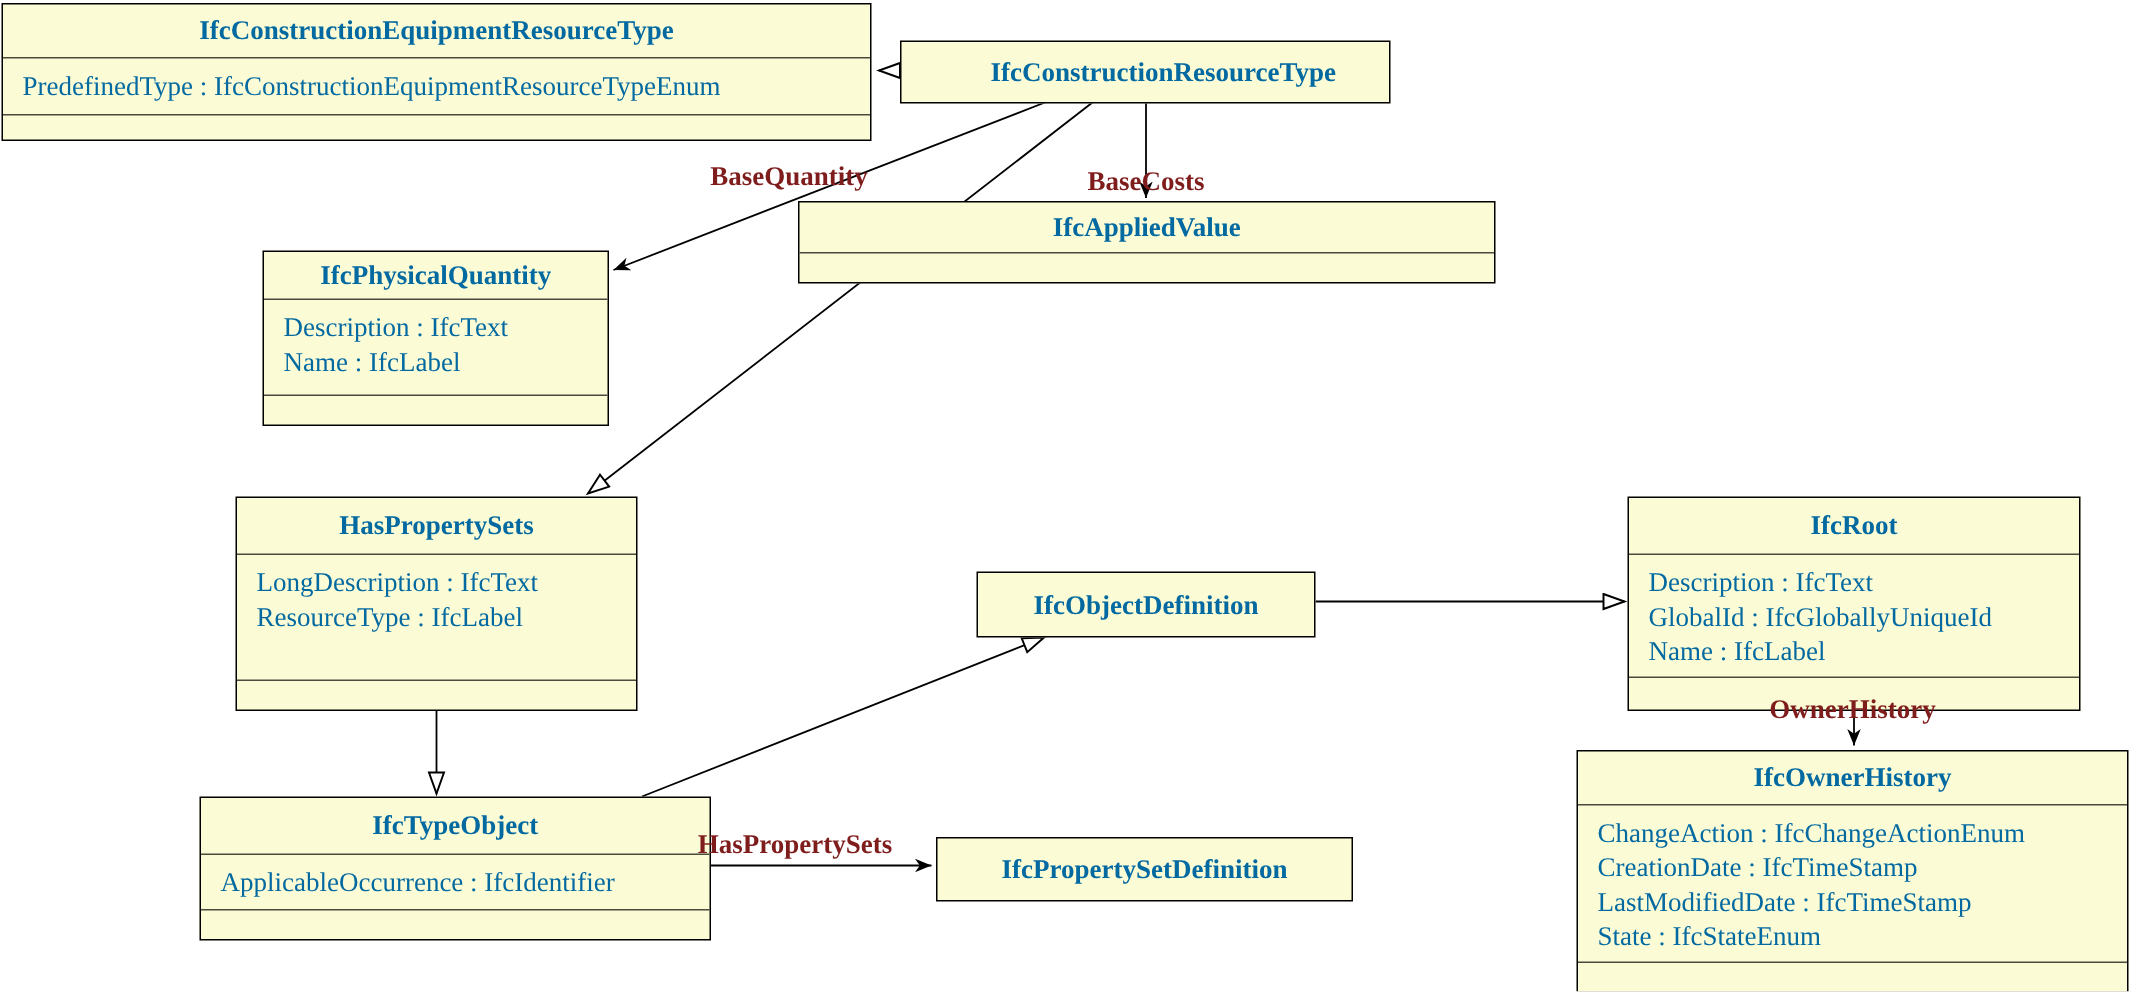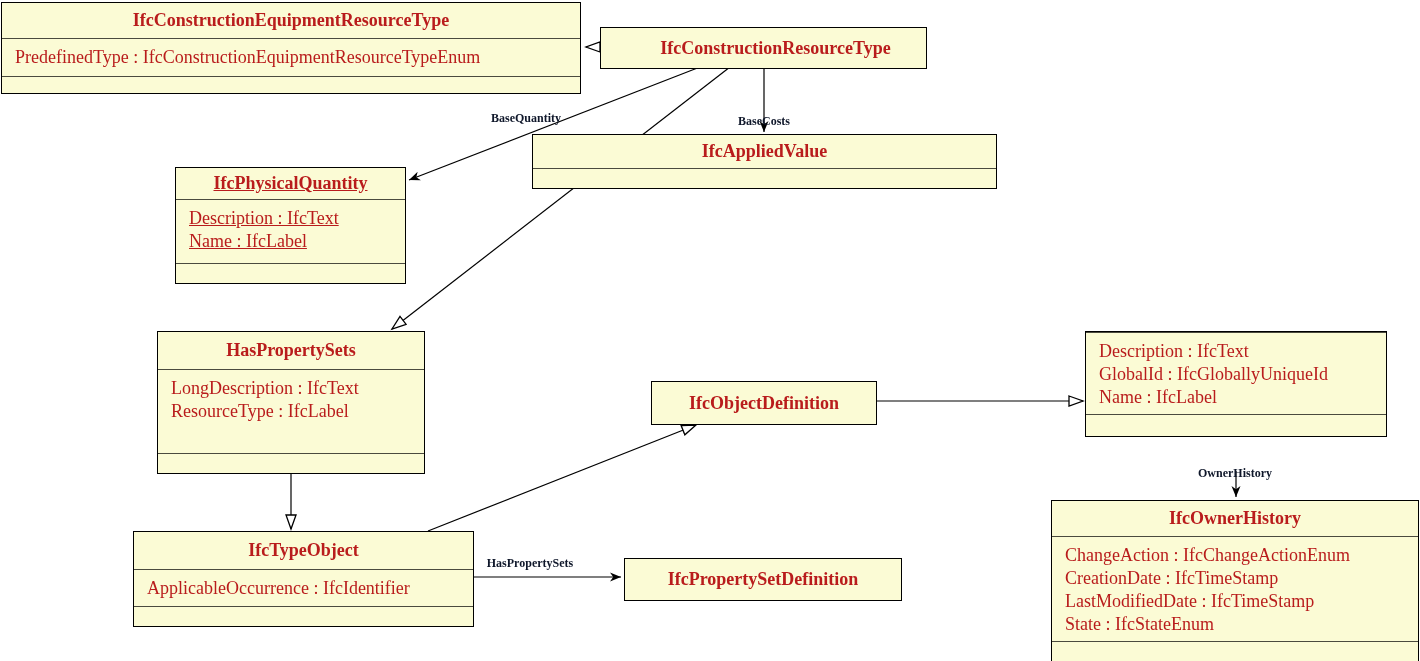--- a/index.html
+++ b/index.html
@@ -10,21 +10,21 @@
     font-family:"Liberation Serif","DejaVu Serif",serif;
     overflow:hidden;
   }
   #edges-svg{position:absolute;left:0;top:0;z-index:1;}
   .uml-class{
     position:absolute;
     z-index:2;
     background:#FBFBD5;
     border:1.4px solid #000;
     box-sizing:border-box;
-    color:#b91c1c;
+    color:#0369a1;
   }
   .uml-class.title-only{border-width:1.8px;}
   .class-title{
     display:flex;align-items:center;justify-content:center;
     font-weight:bold;font-size:18px;
     box-sizing:border-box;
     white-space:nowrap;
   }
   .class-attrs{
     border-top:1.1px solid #4a4a3e;
@@ -34,22 +34,22 @@
     overflow:hidden;
   }
   .class-attr{white-space:nowrap;}
   .class-empty{
     border-top:1.1px solid #4a4a3e;
     box-sizing:border-box;
   }
   .edge-label{
     position:absolute;z-index:3;
     transform:translate(-50%,-50%);
-    font-weight:bold;font-size:12px;
-    white-space:nowrap;color:#0f172a;
+    font-weight:bold;font-size:18px;
+    white-space:nowrap;color:#7f1d1d;
   }
 </style>
 </head>
 <body>
 
 <div id="stage">
     <svg id="edges-svg" width="1420" height="661">
       <defs>
         <marker id="m-tri" markerUnits="userSpaceOnUse" markerWidth="20" markerHeight="16" refX="15" refY="6" orient="auto">
           <path d="M1,1 L15,6 L1,11 Z" fill="#ffffff" stroke="#000000" stroke-width="1.3"></path>
@@ -75,40 +75,41 @@
       </div>
       <div class="class-empty" style="height: 17px;"></div>
     </div>
     <div class="uml-class title-only" style="left: 600px; top: 27px; width: 327px; background: rgb(251, 251, 213);">
       <div class="class-title" style="height: 40px; padding-left: 24px;">IfcConstructionResourceType</div>
     </div>
     <div class="uml-class" style="left: 532px; top: 134px; width: 465px; background: rgb(251, 251, 213);">
       <div class="class-title" style="height: 33px;">IfcAppliedValue</div>
       <div class="class-empty" style="height: 20px;"></div>
     </div>
-    <div class="uml-class" style="left: 175px; top: 167px; width: 231px; background: rgb(251, 251, 213); text-decoration: underline;">
+    <div class="uml-class" style="left: 175px; top: 167px; width: 231px; background: rgb(251, 251, 213);">
       <div class="class-title" style="height: 31px;">IfcPhysicalQuantity</div>
       <div class="class-attrs" style="height: 64px;">
         <div class="class-attr">Description : IfcText</div>
         <div class="class-attr">Name : IfcLabel</div>
       </div>
       <div class="class-empty" style="height: 20px;"></div>
     </div>
     <div class="uml-class" style="left: 157px; top: 331px; width: 268px; background: rgb(251, 251, 213);">
       <div class="class-title" style="height: 37px;">HasPropertySets</div>
       <div class="class-attrs" style="height: 84px;">
         <div class="class-attr">LongDescription : IfcText</div>
         <div class="class-attr">ResourceType : IfcLabel</div>
       </div>
       <div class="class-empty" style="height: 20px;"></div>
     </div>
     <div class="uml-class title-only" style="left: 651px; top: 381px; width: 226px; background: rgb(251, 251, 213);">
       <div class="class-title" style="height: 42px;">IfcObjectDefinition</div>
     </div>
     <div class="uml-class" style="left: 1085px; top: 331px; width: 302px; background: rgb(251, 251, 213);">
+      <div class="class-title" style="height: 37px;">IfcRoot</div>
       <div class="class-attrs" style="height: 82px;">
         <div class="class-attr">Description : IfcText</div>
         <div class="class-attr">GlobalId : IfcGloballyUniqueId</div>
         <div class="class-attr">Name : IfcLabel</div>
       </div>
       <div class="class-empty" style="height: 22px;"></div>
     </div>
     <div class="uml-class" style="left: 1051px; top: 500px; width: 368px; background: rgb(251, 251, 213);">
       <div class="class-title" style="height: 35px;">IfcOwnerHistory</div>
       <div class="class-attrs" style="height: 105px;">

